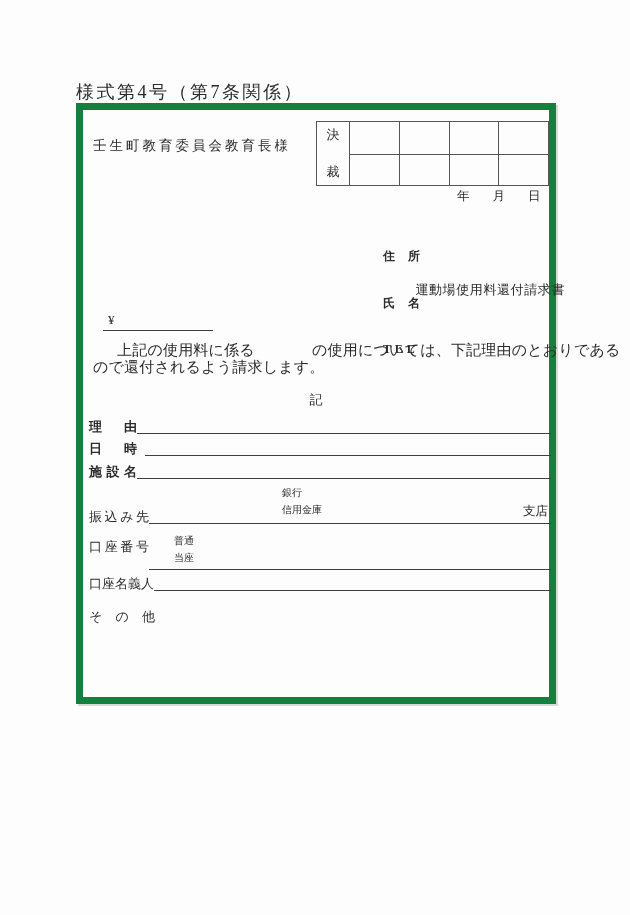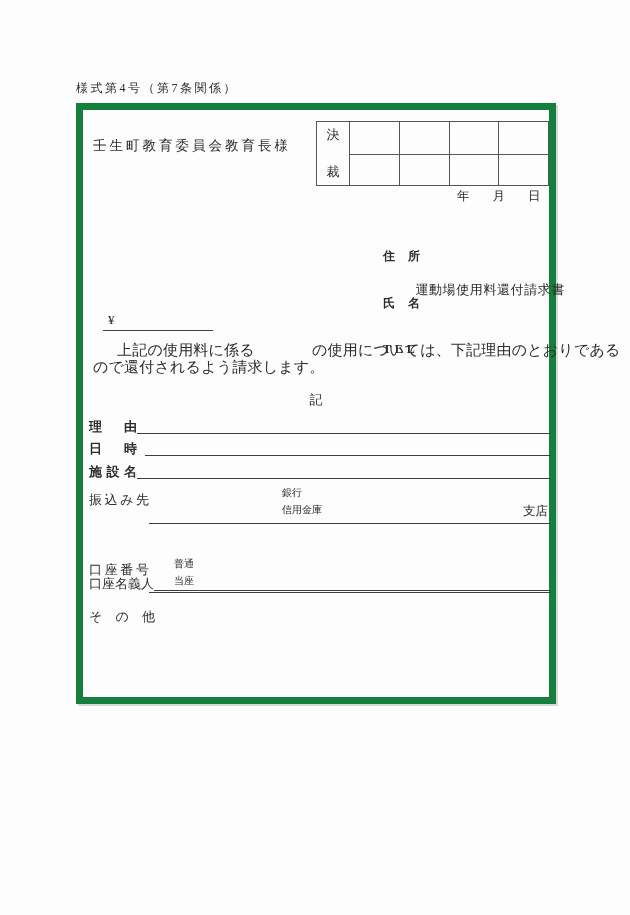--- a/index.html
+++ b/index.html
@@ -7,21 +7,21 @@
   .page {
     position:relative;
     width:630px; height:915px;
     background:#fdfdfd;
     font-family:"Liberation Serif","DejaVu Serif",serif;
     color:#2b2b2b;
     overflow:hidden;
   }
   .abs { position:absolute; white-space:nowrap; }
 
-  .doc-label { left:76px; top:80px; font-size:12px; letter-spacing:2.5px; }
+  .doc-label { left:76px; top:80px; font-size:18px; letter-spacing:2.5px; }
 
   .form-box {
     position:absolute; left:76px; top:103px;
     width:480px; height:601px;
     border:7px solid #15803d;
     box-shadow:2px 2px 0 rgba(0,0,0,0.14);
   }
 
   .addressee { left:10px; top:27px; font-size:13.5px; letter-spacing:3px; }
 
@@ -72,22 +72,22 @@
   }
   .flabel { align-self:flex-end; line-height:15px; }
   .jlabel { display:inline-block; text-align:justify; text-align-last:justify; }
   .w48 { width:48px;font-weight:bold; } .w60 { width:60px; } .w66 { width:66px; }
   .fline { flex:1; border-bottom:1px solid #3f3f3f; position:relative; }
 
   .row-riyu     { top:305px; height:19px; }
   .row-nichiji  { top:327px; height:19px;gap:8px; }
   .row-shisetsu { top:349px; height:20px; }
   .row-furikomi { top:373px; height:41px; }
-  .row-furikomi .flabel { margin-bottom:17px; }
-  .row-koza     { top:420px; height:40px;margin-top:23px; }
+  .row-furikomi .flabel { }
+  .row-koza     { top:420px; height:40px; }
   .row-koza .flabel { margin-bottom:16px; }
   .row-meigi    { top:465px; height:16px; }
   .row-sonota   { top:498px; height:16px; }
 
   .stack { position:absolute; font-size:10px; line-height:17px; white-space:nowrap; }
   .bank-group { left:133px; top:1px; }
   .branch { position:absolute; right:3px; bottom:3px; font-size:12.5px; }
   .acct-group { left:25px; top:2px; }
 </style>
 </head>

